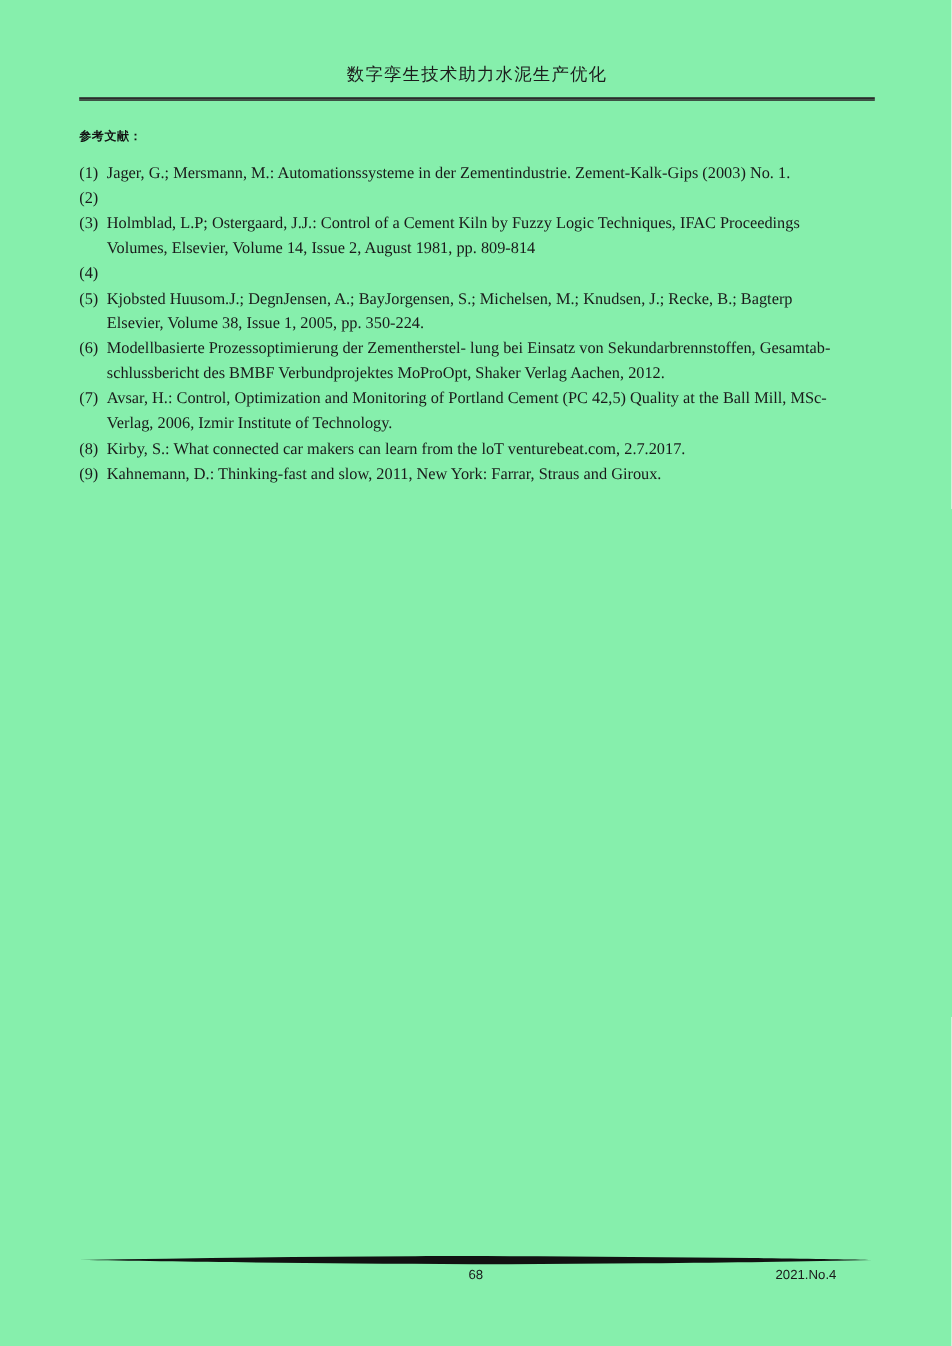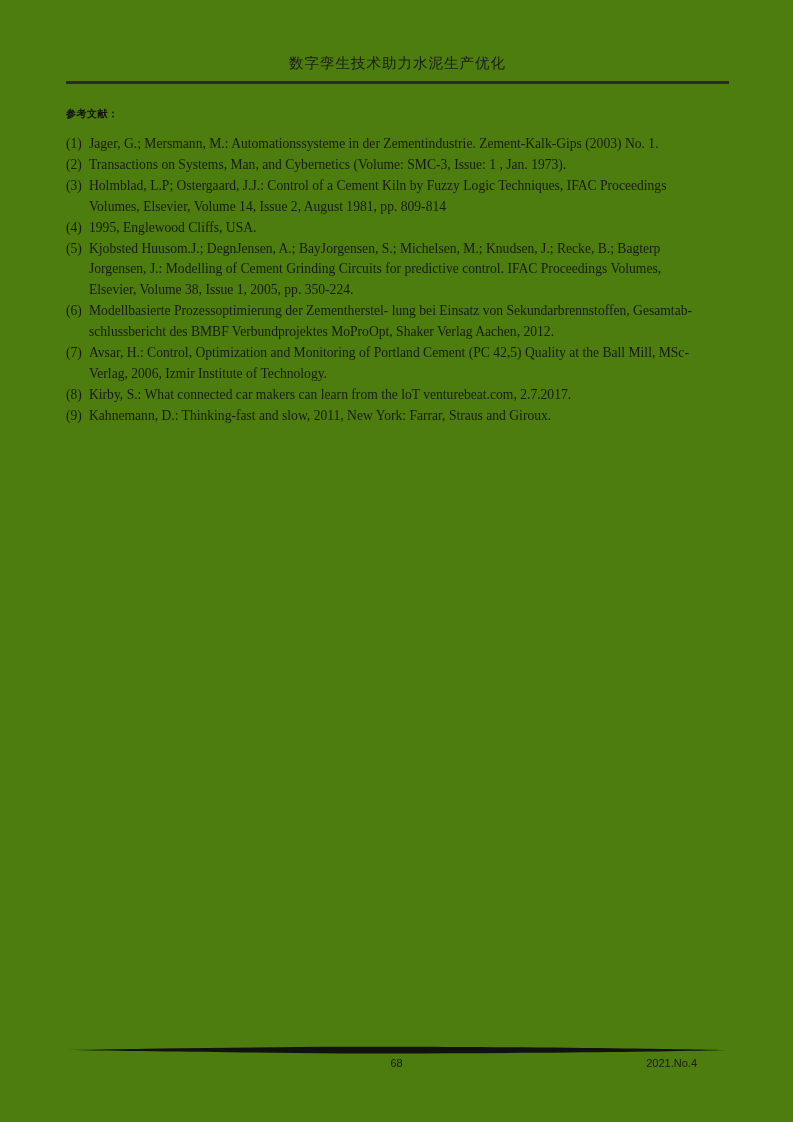--- a/index.html
+++ b/index.html
@@ -1,21 +1,21 @@
 <!DOCTYPE html>
 <html><head>
 <meta charset="utf-8">
 <style>
   * { margin: 0; padding: 0; box-sizing: border-box; }
   html, body { background: #ffffff; }
   .page {
     position: relative;
     width: 793px;
     height: 1122px;
-    background: #4d7c0f;
+    background: #86efac;
     color: #1a1a1a;
     font-family: "Liberation Serif", serif;
     overflow: hidden;
     margin: 0 auto;
   }
 
   
   .header {
     position: absolute;
     top: 54px;
@@ -115,41 +115,38 @@
   <div class="refs-list" id="refs-list">
       <div class="ref-item">
         <span class="ref-num">(1)</span>
         <div class="ref-text">
           <div class="ref-line">Jager, G.; Mersmann, M.: Automationssysteme in der Zementindustrie. Zement-Kalk-Gips (2003) No. 1.</div>
         </div>
       </div>
       <div class="ref-item">
         <span class="ref-num">(2)</span>
         <div class="ref-text">
-          <div class="ref-line">Transactions on Systems, Man, and Cybernetics (Volume: SMC-3, Issue: 1 , Jan. 1973).</div>
         </div>
       </div>
       <div class="ref-item">
         <span class="ref-num">(3)</span>
         <div class="ref-text">
           <div class="ref-line">Holmblad, L.P; Ostergaard, J.J.: Control of a Cement Kiln by Fuzzy Logic Techniques, IFAC Proceedings</div>
           <div class="ref-line">Volumes, Elsevier, Volume 14, Issue 2, August 1981, pp. 809-814</div>
         </div>
       </div>
       <div class="ref-item">
         <span class="ref-num">(4)</span>
         <div class="ref-text">
-          <div class="ref-line">1995, Englewood Cliffs, USA.</div>
         </div>
       </div>
       <div class="ref-item">
         <span class="ref-num">(5)</span>
         <div class="ref-text">
           <div class="ref-line">Kjobsted Huusom.J.; DegnJensen, A.; BayJorgensen, S.; Michelsen, M.; Knudsen, J.; Recke, B.; Bagterp</div>
-          <div class="ref-line">Jorgensen, J.: Modelling of Cement Grinding Circuits for predictive control. IFAC Proceedings Volumes,</div>
           <div class="ref-line">Elsevier, Volume 38, Issue 1, 2005, pp. 350-224.</div>
         </div>
       </div>
       <div class="ref-item">
         <span class="ref-num">(6)</span>
         <div class="ref-text">
           <div class="ref-line">Modellbasierte Prozessoptimierung der Zementherstel- lung bei Einsatz von Sekundarbrennstoffen, Gesamtab-</div>
           <div class="ref-line">schlussbericht des BMBF Verbundprojektes MoProOpt, Shaker Verlag Aachen, 2012.</div>
         </div>
       </div>

